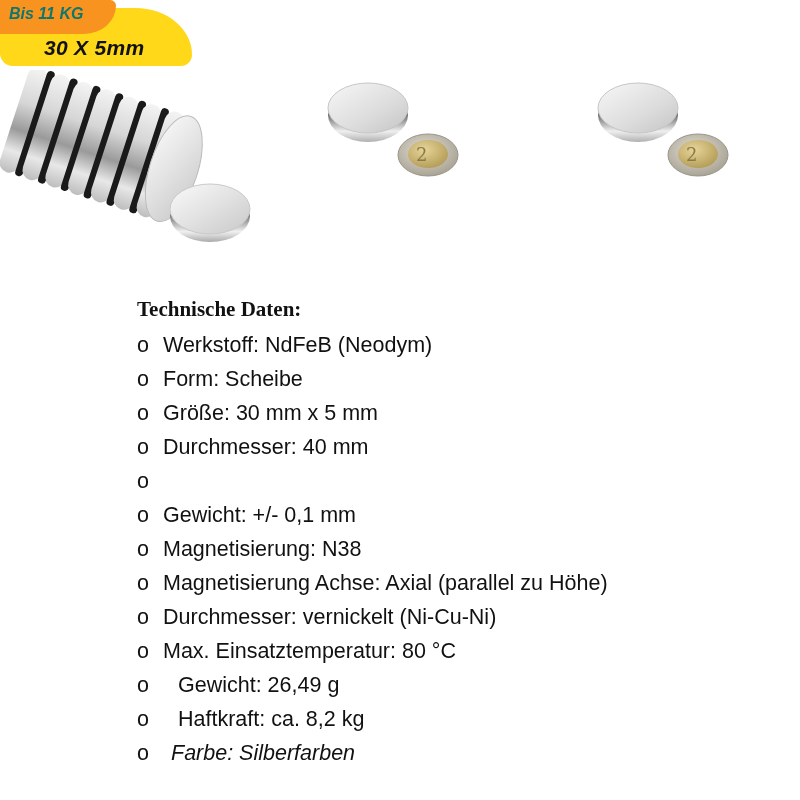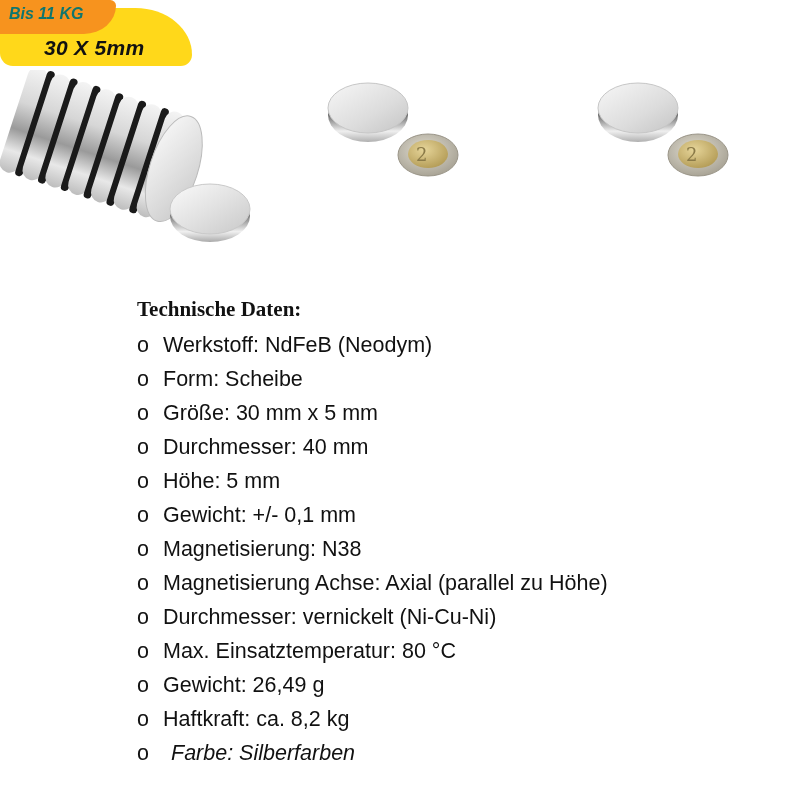--- a/index.html
+++ b/index.html
@@ -45,21 +45,21 @@
       font-family: Liberation Serif, serif; font-weight: 700; font-size: 21px;
       color: #111; height: 34px; line-height: 30px;
     }
     .spec-row {
       position: relative; height: 34px; line-height: 34px;
       font-family: "Liberation Sans", sans-serif; font-size: 21.5px; color: #111;
       white-space: nowrap;
     }
     .spec-bullet { position: absolute; left: 0; top: 0; }
     .spec-text { position: absolute; left: 26px; top: 0; }
-    .spec-row.shift1 .spec-text { left: 26px; }
+    .spec-row.shift1 .spec-text { left: 41px; }
     .spec-row.shift2 .spec-text { left: 34px; font-style: italic; }
   </style>
 </head>
 <body>
 
 <div class="badge-yellow"></div>
 <div class="badge-yellow-text">30 X 5mm</div>
 <div class="badge-orange"></div>
 <div class="badge-orange-text">Bis 11 KG</div>
 
@@ -161,21 +161,20 @@
   <div class="spec-row">
     <span class="spec-bullet">o</span>
     <span class="spec-text">Größe: 30 mm x 5 mm</span>
   </div>
   <div class="spec-row">
     <span class="spec-bullet">o</span>
     <span class="spec-text">Durchmesser: 40 mm</span>
   </div>
   <div class="spec-row">
     <span class="spec-bullet">o</span>
-    <span class="spec-text">Höhe: 5 mm</span>
   </div>
   <div class="spec-row">
     <span class="spec-bullet">o</span>
     <span class="spec-text">Gewicht: +/- 0,1 mm</span>
   </div>
   <div class="spec-row">
     <span class="spec-bullet">o</span>
     <span class="spec-text">Magnetisierung: N38</span>
   </div>
   <div class="spec-row">

